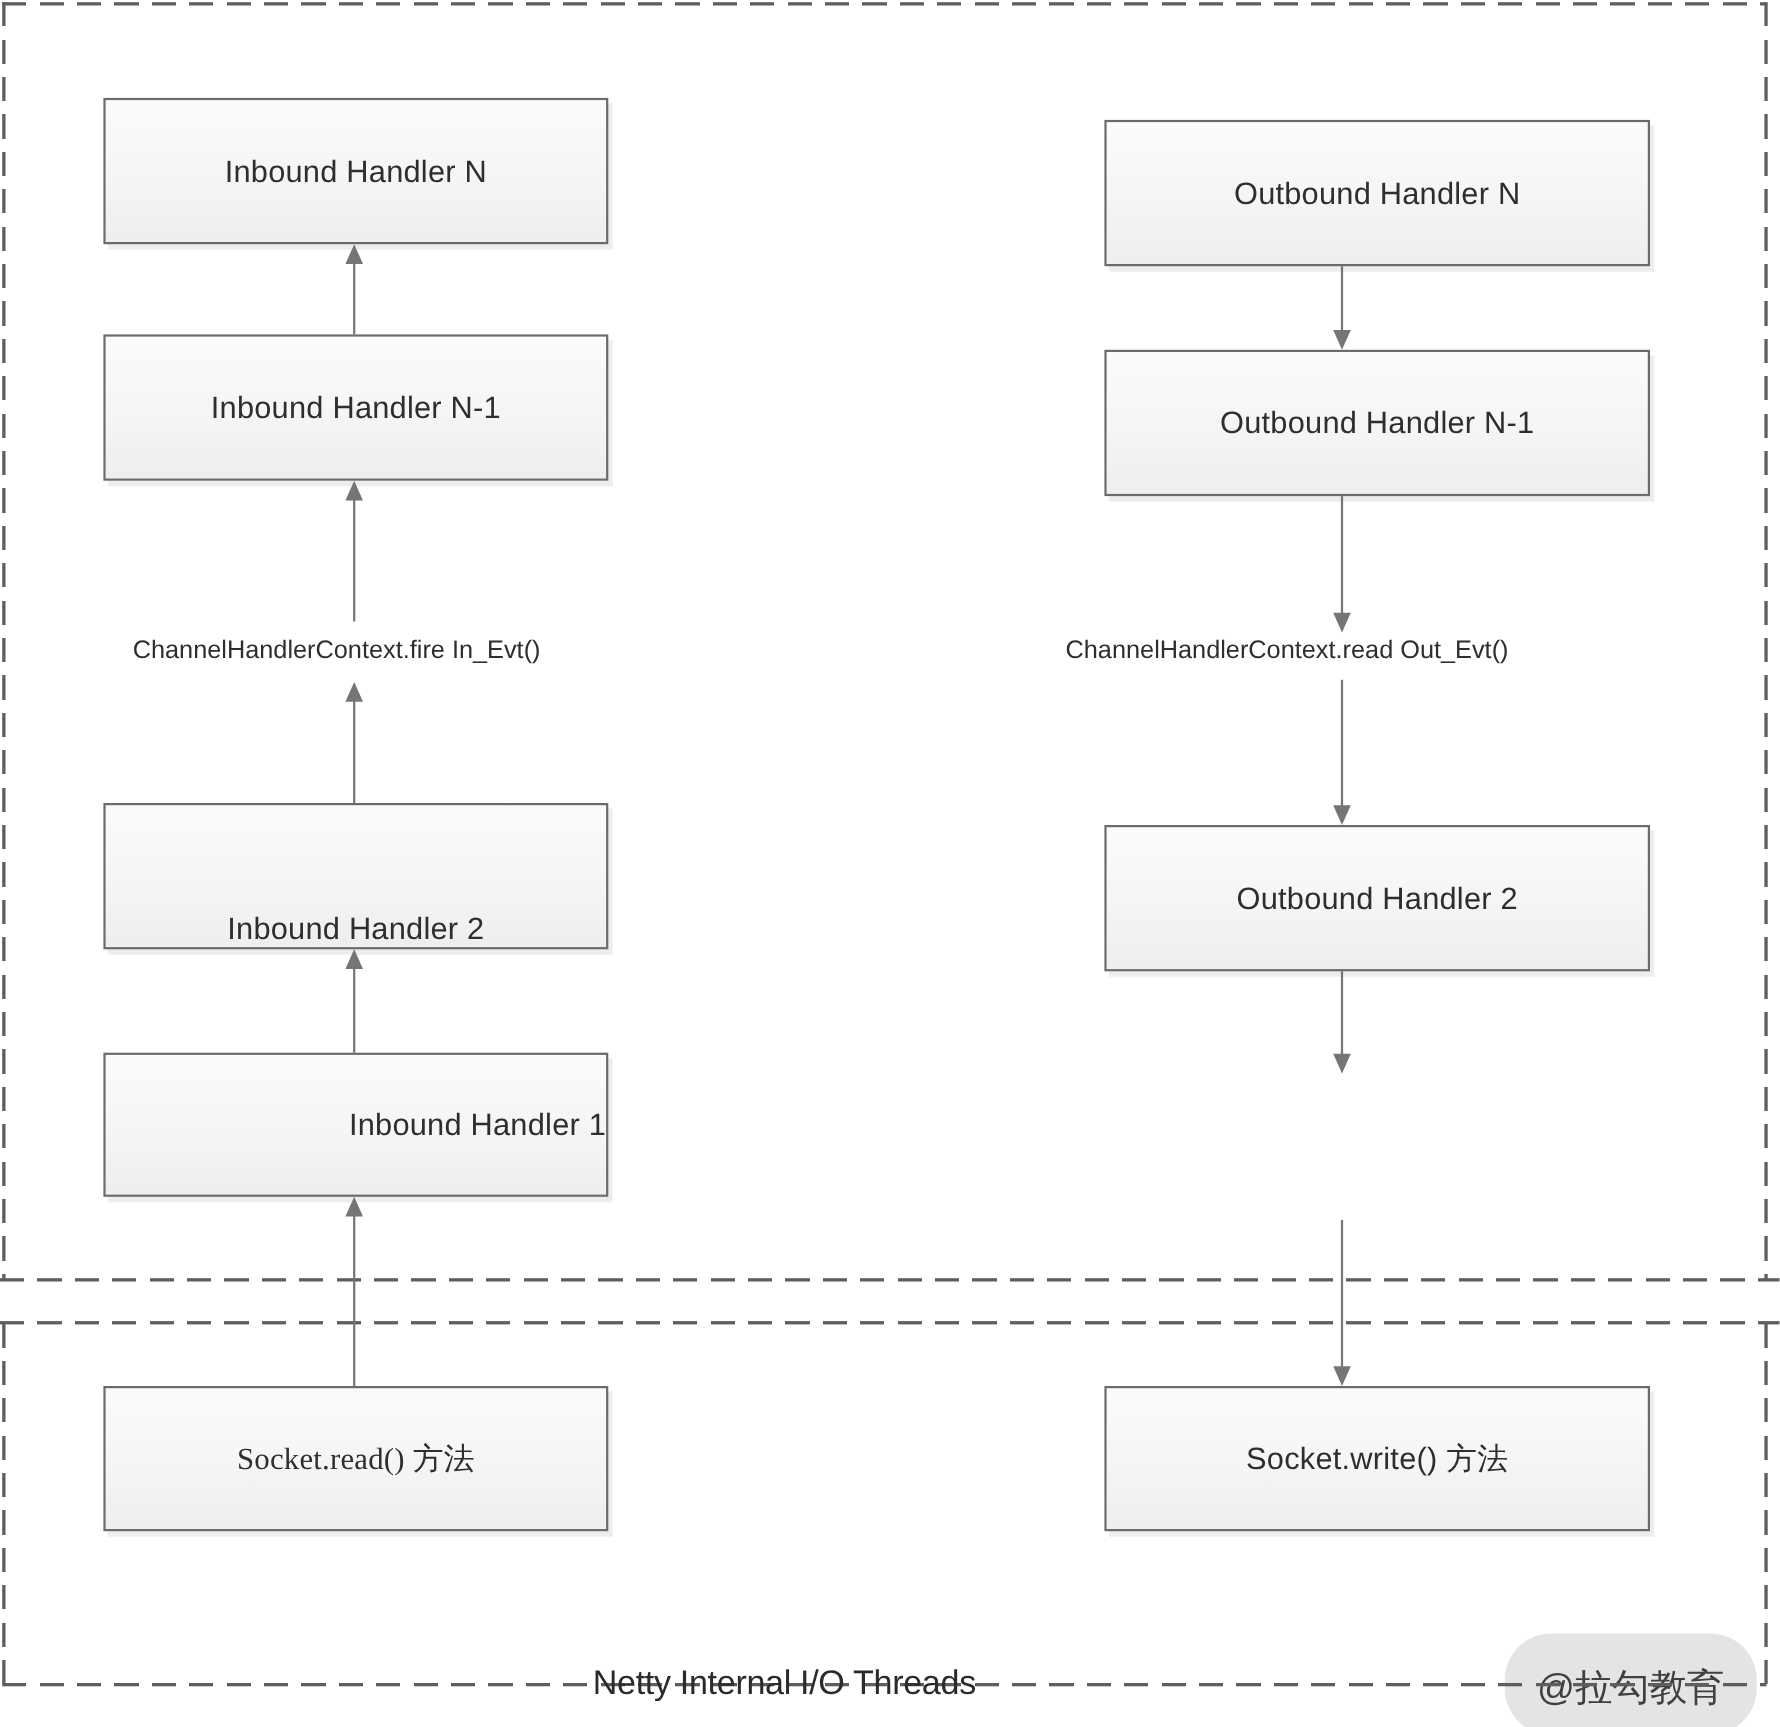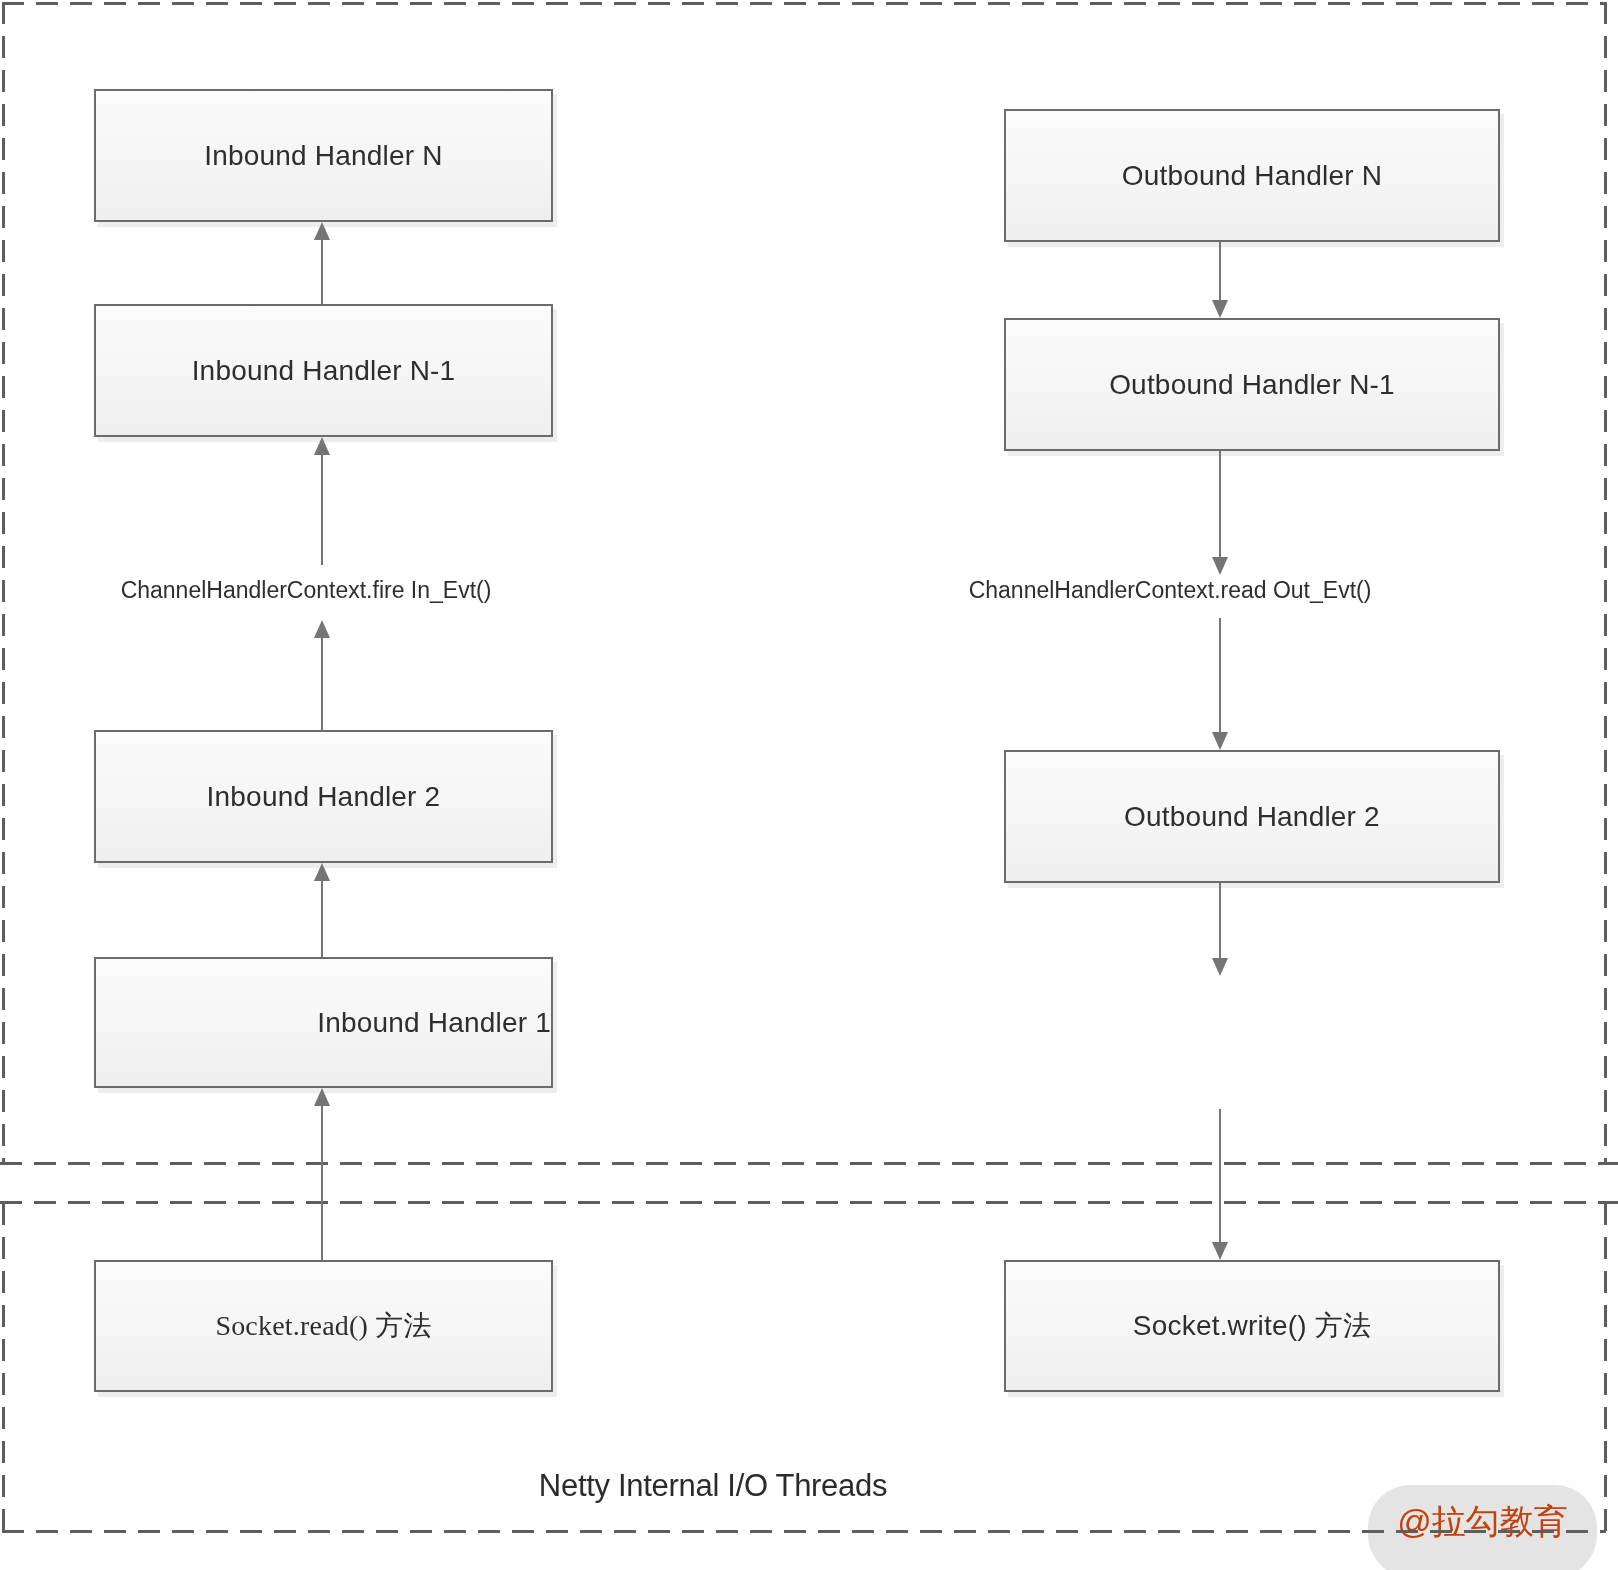--- a/index.html
+++ b/index.html
@@ -41,31 +41,31 @@
   .arrow.down .head{bottom:0;border-left:8px solid transparent;border-right:8px solid transparent;border-top:18px solid #757575;}
   
   .event-label{
     position:absolute;transform:translateX(-50%);
     font-size:23px;color:#2e2e2e;white-space:nowrap;
   }
   
   .footer-title{
     position:absolute;transform:translateX(-50%);
     font-size:31px;font-weight:500;color:#2b2b2b;
-    letter-spacing:-0.3px;white-space:nowrap;
+    letter-spacing:-0.3px;white-space:nowrap;margin-top:44px;
   }
   
   .watermark{
     position:absolute;left:1368px;top:1485px;width:229px;height:92px;
     background:#e4e4e4;border-radius:42px;
     display:flex;align-items:flex-start;justify-content:center;
     z-index:0;
   }
   .watermark span{
-    margin-top:14px;font-size:34px;color:#c2410c;white-space:nowrap;
+    margin-top:26px;font-size:34px;color:#404040;white-space:nowrap;
   }
   .borders{position:absolute;inset:0;z-index:1;pointer-events:none;}
   .content{position:absolute;inset:0;z-index:2;}
 </style>
 </head>
 <body>
 
 <div class="page">
 
   <div class="watermark">
@@ -86,21 +86,21 @@
   </div>
 
   <div class="content">
 
     <div class="box box-left" style="top:89px;height:133px;">
       <span>Inbound Handler N</span>
     </div>
     <div class="box box-left" style="top:304px;height:133px;">
       <span>Inbound Handler N-1</span>
     </div>
-    <div class="box box-left" style="top:730px;height:133px;">
+    <div class="box box-left" style="top:730px;height:133px;align-items:flex-end;">
       <span>Inbound Handler 2</span>
     </div>
     <div class="box box-left" style="top:957px;height:131px;justify-content:flex-end;">
       <span>Inbound Handler 1</span>
     </div>
     <div class="box box-left" style="top:1260px;height:132px;font-family:Liberation Serif, serif;">
       <span>Socket.read() 方法</span>
     </div>
 
     <div class="event-label" style="left:306px;top:577px;">ChannelHandlerContext.fire In_Evt()</div>

